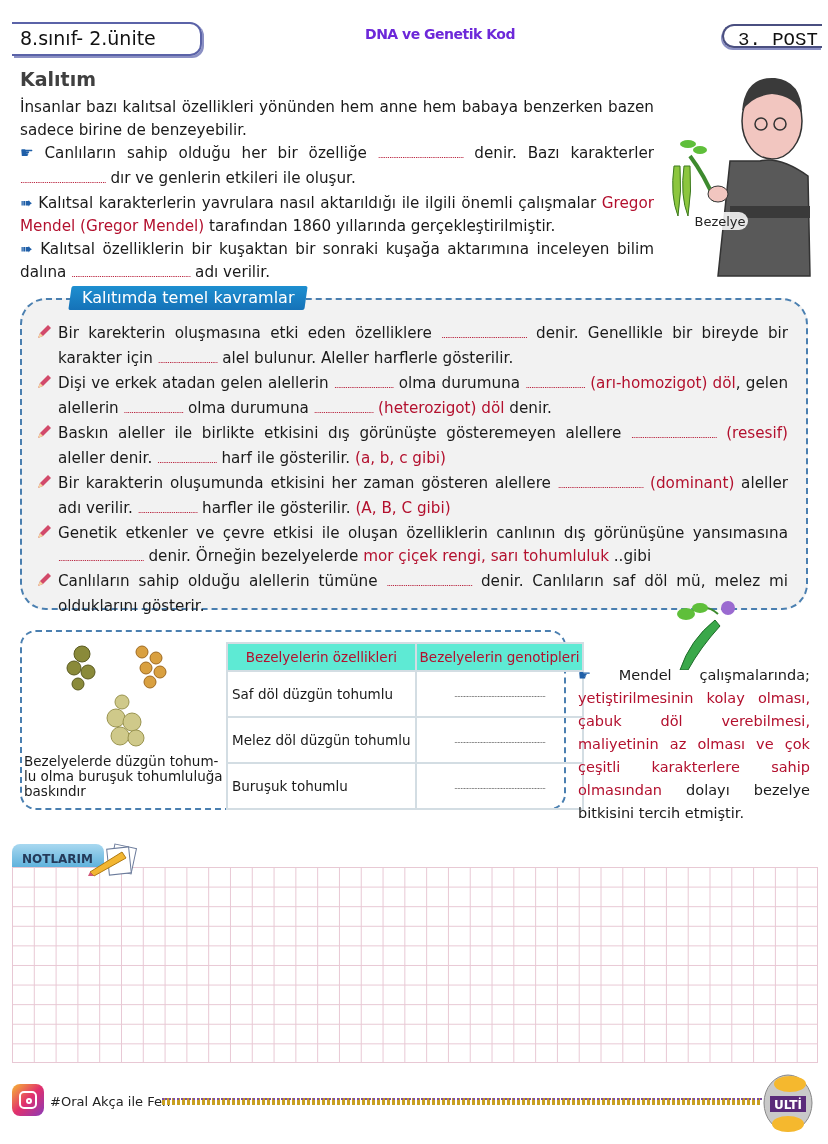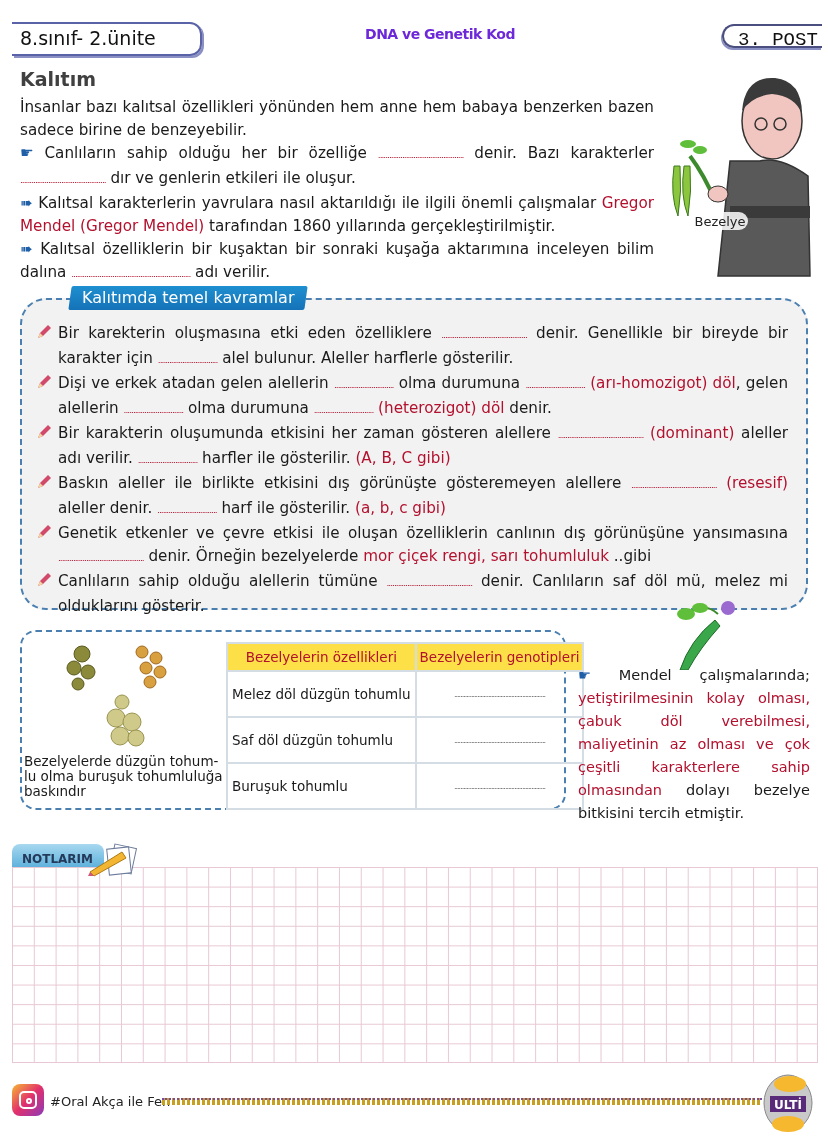--- a/index.html
+++ b/index.html
@@ -34,21 +34,21 @@
   .concepts-title span { display: inline-block; transform: skewX(8deg); }
   .concepts-list { left: 36px; top: 322px; width: 752px; list-style: none; }
   .concepts-list li { position: relative; padding-left: 22px; font-size: 15.2px; line-height: 23px; text-align: justify; }
   .pencil { position: absolute; left: 0; top: 2px; width: 16px; height: 16px; }
 
   
   .pea-box { left: 20px; top: 630px; width: 546px; height: 180px; border: 2px dashed #4a7fb0; border-radius: 16px; }
   .seeds { left: 60px; top: 636px; width: 130px; height: 120px; }
   .pea-caption { left: 24px; top: 754px; width: 200px; font-size: 13.5px; line-height: 15px; }
   table.pea { position: absolute; left: 226px; top: 642px; width: 336px; border-collapse: collapse; font-size: 13.5px; }
-  table.pea th { background: #fde047; color: #b3102e; font-weight: normal; height: 28px; border: 2px solid #d3dde3; padding: 0 3px; white-space: nowrap; }
+  table.pea th { background: #5eead4; color: #b3102e; font-weight: normal; height: 28px; border: 2px solid #d3dde3; padding: 0 3px; white-space: nowrap; }
   table.pea td { height: 46px; border: 2px solid #d3dde3; padding: 0 4px; white-space: nowrap; }
   table.pea td.dots { color: #666; font-size: 8px; letter-spacing: -1px; text-align: center; }
 
   
   .note { left: 578px; top: 664px; width: 232px; font-size: 14.5px; line-height: 23px; text-align: justify; }
   .pod { left: 660px; top: 600px; width: 90px; height: 70px; }
 
   
   .notes-tab { left: 12px; top: 844px; width: 92px; height: 23px; background: linear-gradient(#a8d8f0, #5fb2dc); border-radius: 8px 8px 0 0;
                font-size: 12px; font-weight: bold; color: #243a5a; padding: 8px 0 0 10px; }
@@ -149,40 +149,40 @@
     <span>olma durumuna</span>
     <span class="blank">................................</span>
     <span class="red">(heterozigot) döl</span>
     <span>denir.</span>
   </li>
   <li>
     <svg class="pencil" viewBox="0 0 16 16">
         <path d="M2 14 L4 9 L12 1 L15 4 L7 12 Z" fill="#d24a6a"></path>
         <path d="M2 14 L4 9 L7 12Z" fill="#f4d7a0"></path>
       </svg>
+    <span>Baskın aleller ile birlikte etkisini dış görünüşte gösteremeyen alellere</span>
+    <span class="blank">..............................................</span>
+    <span class="red">(resesif)</span>
+    <span>aleller denir.</span>
+    <span class="blank">................................</span>
+    <span>harf ile gösterilir.</span>
+    <span class="red">(a, b, c gibi)</span>
+  </li>
+  <li>
+    <svg class="pencil" viewBox="0 0 16 16">
+        <path d="M2 14 L4 9 L12 1 L15 4 L7 12 Z" fill="#d24a6a"></path>
+        <path d="M2 14 L4 9 L7 12Z" fill="#f4d7a0"></path>
+      </svg>
     <span>Bir karakterin oluşumunda etkisini her zaman gösteren alellere</span>
     <span class="blank">..............................................</span>
     <span class="red">(dominant)</span>
     <span>aleller adı verilir.</span>
     <span class="blank">................................</span>
     <span>harfler ile gösterilir.</span>
     <span class="red">(A, B, C gibi)</span>
-  </li>
-  <li>
-    <svg class="pencil" viewBox="0 0 16 16">
-        <path d="M2 14 L4 9 L12 1 L15 4 L7 12 Z" fill="#d24a6a"></path>
-        <path d="M2 14 L4 9 L7 12Z" fill="#f4d7a0"></path>
-      </svg>
-    <span>Baskın aleller ile birlikte etkisini dış görünüşte gösteremeyen alellere</span>
-    <span class="blank">..............................................</span>
-    <span class="red">(resesif)</span>
-    <span>aleller denir.</span>
-    <span class="blank">................................</span>
-    <span>harf ile gösterilir.</span>
-    <span class="red">(a, b, c gibi)</span>
   </li>
   <li>
     <svg class="pencil" viewBox="0 0 16 16">
         <path d="M2 14 L4 9 L12 1 L15 4 L7 12 Z" fill="#d24a6a"></path>
         <path d="M2 14 L4 9 L7 12Z" fill="#f4d7a0"></path>
       </svg>
     <span>Genetik etkenler ve çevre etkisi ile oluşan özelliklerin canlının dış görünüşüne yansımasına</span>
     <span class="blank">..............................................</span>
     <span>denir. Örneğin bezelyelerde</span>
     <span class="red">mor çiçek rengi, sarı tohumluluk</span>
@@ -226,25 +226,25 @@
 
 <table class="pea">
   <thead>
     <tr>
       <th>Bezelyelerin özellikleri</th>
       <th>Bezelyelerin genotipleri</th>
     </tr>
   </thead>
   <tbody>
     <tr>
+      <td>Saf döl düzgün tohumlu</td>
+      <td class="dots">...........................................................</td>
+    </tr>
+    <tr>
       <td>Melez döl düzgün tohumlu</td>
-      <td class="dots">...........................................................</td>
-    </tr>
-    <tr>
-      <td>Saf döl düzgün tohumlu</td>
       <td class="dots">...........................................................</td>
     </tr>
     <tr>
       <td>Buruşuk tohumlu</td>
       <td class="dots">...........................................................</td>
     </tr>
   </tbody>
 </table>
 
 <svg class="abs pod" viewBox="0 0 90 70">

